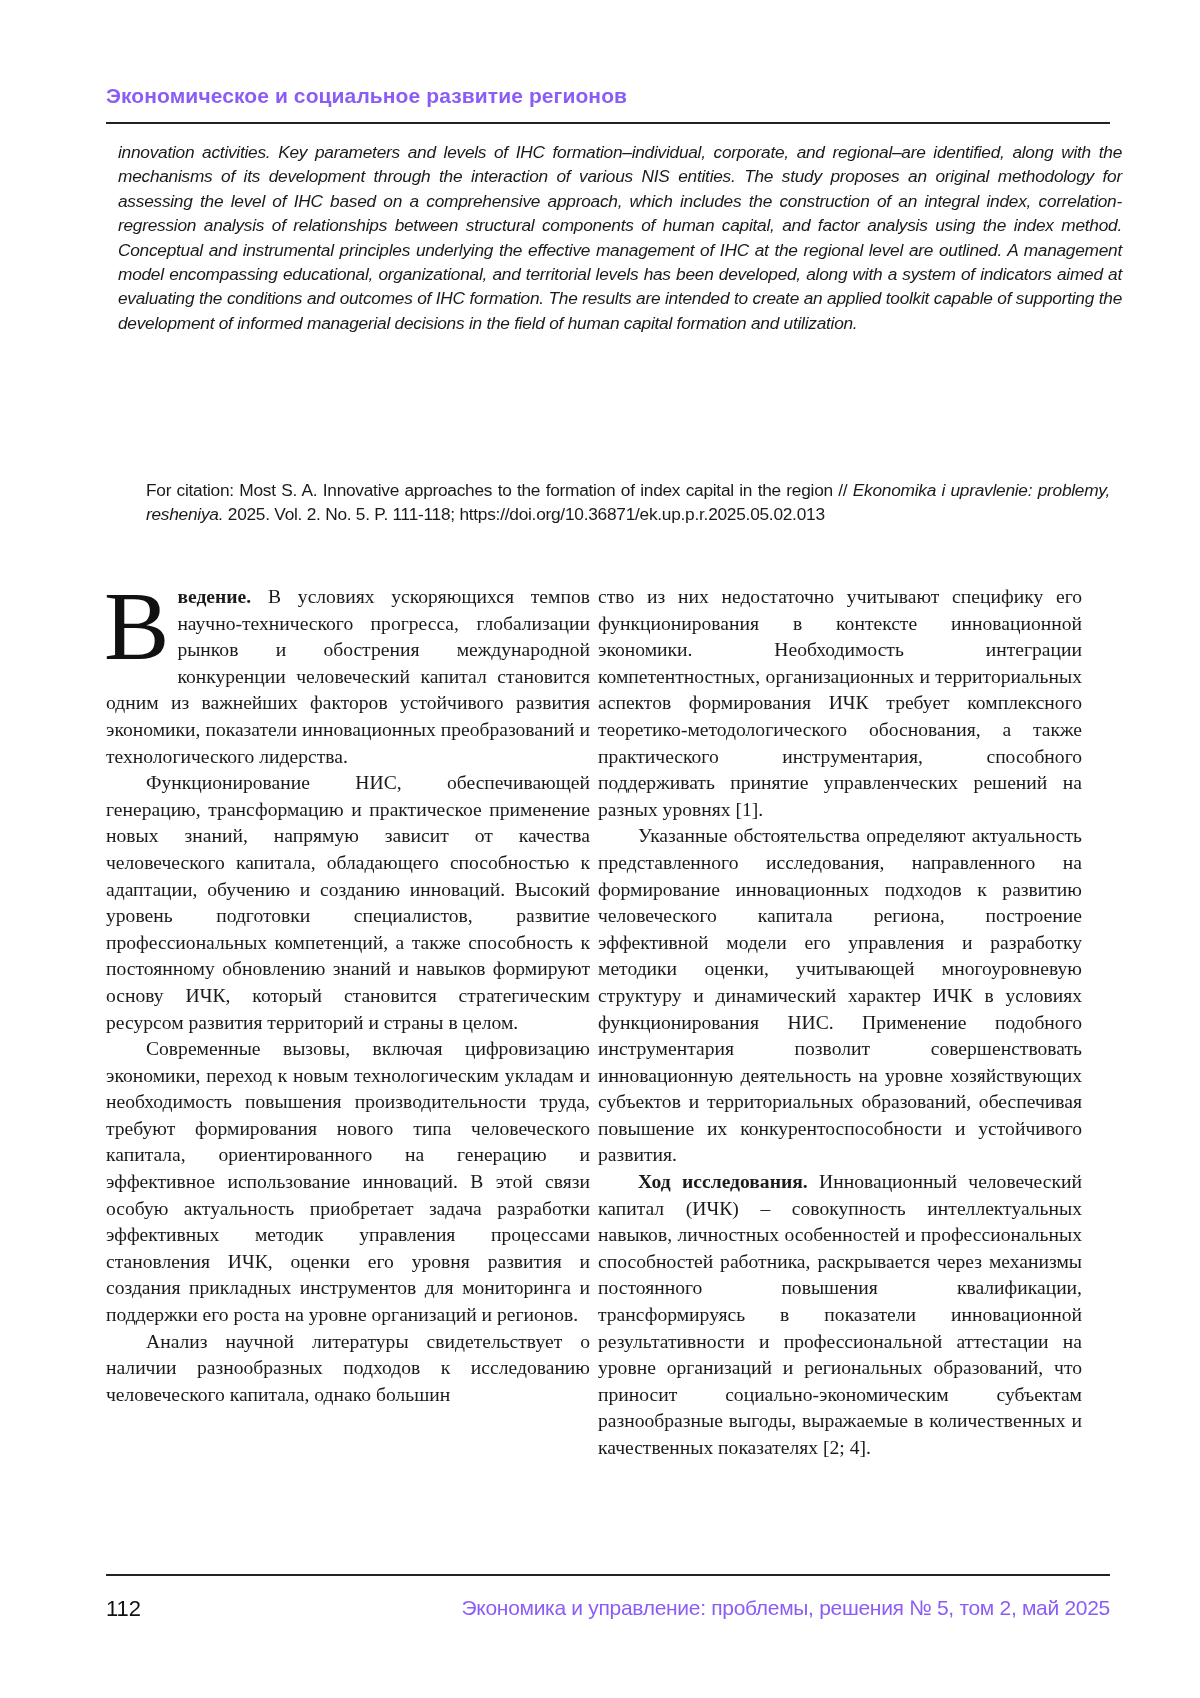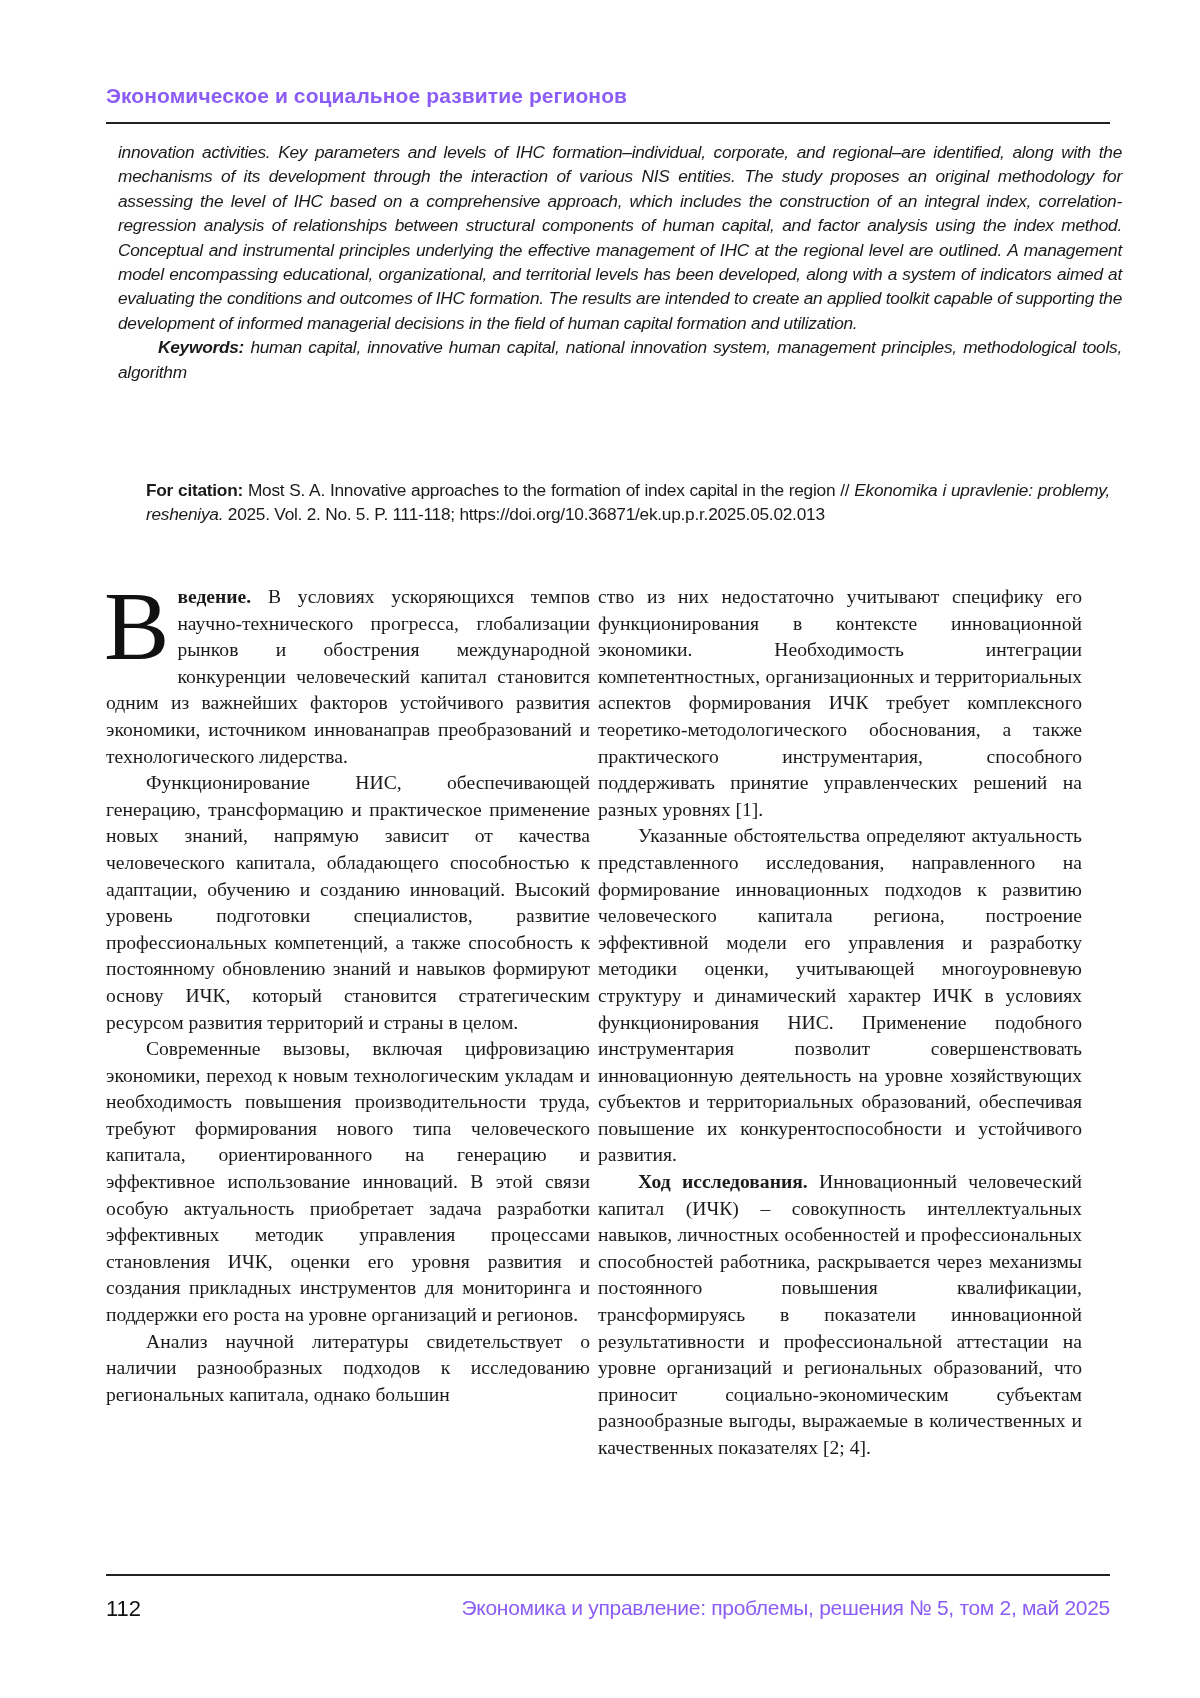--- a/index.html
+++ b/index.html
@@ -17,21 +17,21 @@
     line-height: 24.4px; text-align: justify; letter-spacing: -0.25px; color: #1a1a1a; margin-left: 12px;
   }
   .abstract p { margin: 0; }
   .keywords { text-indent: 40px; }
   .kw-label { font-weight: bold; }
   .citation {
     position: absolute; top: 478px; left: 40px; width: 964px;
     font-family: "Liberation Sans", sans-serif; font-size: 17.3px; line-height: 24.4px;
     text-align: justify; letter-spacing: -0.25px; color: #1a1a1a;
   }
-  .citation .label { font-weight: bold; }
+  .citation .label { font-weight: normal; }
   .citation .journal { font-style: italic; }
   .col {
     position: absolute; top: 584px; width: 484px;
     font-family: "Liberation Serif", serif; font-size: 19.6px; line-height: 26.6px;
     text-align: justify; color: #1a1a1a; hyphens: manual;
   }
   .col-left { left: 0; }
   .col-right { left: 492px; }
   .col p { margin: 0; text-indent: 40px; }
   .col p.no-indent { text-indent: 0; }
@@ -53,32 +53,31 @@
 </head>
 <body>
 
 <div class="page">
 
   <div class="running-head">Экономическое и социальное развитие регионов</div>
   <div class="head-rule"></div>
 
   <div class="abstract">
     <p>innovation activities. Key parameters and levels of IHC formation–individual, corporate, and regional–are identified, along with the mechanisms of its development through the interaction of various NIS entities. The study proposes an original methodology for assessing the level of IHC based on a comprehensive approach, which includes the construction of an integral index, correlation-regression analysis of relationships between structural components of human capital, and factor analysis using the index method. Conceptual and instru­mental principles underlying the effective management of IHC at the regional level are outlined. A manage­ment model encompassing educational, organizational, and territorial levels has been developed, along with a system of indicators aimed at evaluating the conditions and outcomes of IHC formation. The results are intended to create an applied toolkit capable of supporting the development of informed managerial decisions in the field of human capital formation and utilization.</p>
-    <p class="keywords"><span class="kw-label">Keywords:</span><span> human capital, innovative human capital, national innovation system, management princi­ples, methodological tools, algorithm</span></p>
   </div>
 
   <div class="citation">
     <span class="label">For citation:</span><span> Most S. A. Innovative approaches to the formation of index capital in the region // </span><span class="journal">Ekonomika i upravlenie: problemy, resheniya.</span><span> 2025. Vol. 2. No. 5. P. 111-118; https://doi.org/10.36871/ek.up.p.r.2025.05.02.013</span>
   </div>
 
   <div class="col col-left">
-    <p class="no-indent"><span class="dropcap">В</span><span class="lead-bold">ведение.</span><span> В условиях ускоряющихся тем­пов научно-технического прогресса, гло­бализации рынков и обострения между­народной конкуренции человеческий капитал становится одним из важнейших факторов устой­чивого развития экономики, источником иннова­направ преобразований и технологического ли­дерства.</span></p>
+    <p class="no-indent"><span class="dropcap">В</span><span class="lead-bold">ведение.</span><span> В условиях ускоряющихся тем­пов научно-технического прогресса, гло­бализации рынков и обострения между­народной конкуренции человеческий капитал становится одним из важнейших факторов устой­чивого развития экономики, показатели иннова­ционных преобразований и технологического ли­дерства.</span></p>
     <p>Функционирование НИС, обеспечивающей генерацию, трансформацию и практическое при­менение новых знаний, напрямую зависит от качества человеческого капитала, обладающего способностью к адаптации, обучению и созда­нию инноваций. Высокий уровень подготовки специалистов, развитие профессиональных ком­петенций, а также способность к постоянному обновлению знаний и навыков формируют ос­нову ИЧК, который становится стратегическим ресурсом развития территорий и страны в целом.</p>
     <p>Современные вызовы, включая цифрови­зацию экономики, переход к новым технологи­ческим укладам и необходимость повышения производительности труда, требуют формиро­вания нового типа человеческого капитала, ори­ентированного на генерацию и эффективное ис­пользование инноваций. В этой связи особую актуальность приобретает задача разработки эффективных методик управления процессами становления ИЧК, оценки его уровня развития и создания прикладных инструментов для мони­торинга и поддержки его роста на уровне органи­заций и регионов.</p>
-    <p>Анализ научной литературы свидетельствует о наличии разнообразных подходов к исследова­нию региональных капитала, однако большин­</p>
+    <p>Анализ научной литературы свидетельствует о наличии разнообразных подходов к исследова­нию человеческого капитала, однако большин­</p>
   </div>
 
   <div class="col col-right">
     <p class="no-indent">ство из них недостаточно учитывают специфику его функционирования в контексте инноваци­онной экономики. Необходимость интеграции компетентностных, организационных и террито­риальных аспектов формирования ИЧК требует комплексного теоретико-методологического об­основания, а также практического инструмента­рия, способного поддерживать принятие управ­ленческих решений на разных уровнях [1].</p>
     <p>Указанные обстоятельства определяют акту­альность представленного исследования, направ­ленного на формирование инновационных подхо­дов к развитию человеческого капитала региона, построение эффективной модели его управления и разработку методики оценки, учитывающей многоуровневую структуру и динамический характер ИЧК в условиях функционирования НИС. Применение подобного инструментария позволит совершенствовать инновационную дея­тельность на уровне хозяйствующих субъектов и территориальных образований, обеспечивая повышение их конкурентоспособности и устой­чивого развития.</p>
     <p><span class="lead-bold">Ход исследования.</span><span> Инновационный чело­веческий капитал (ИЧК) – совокупность интел­лектуальных навыков, личностных особенностей и профессиональных способностей работника, раскрывается через механизмы постоянного повышения квалификации, трансформируясь в показатели инновационной результативности и профессиональной аттестации на уровне ор­ганизаций и региональных образований, что приносит социально-экономическим субъектам разнообразные выгоды, выражаемые в количе­ственных и качественных показателях [2; 4].</span></p>
   </div>
 
   <div class="foot-rule"></div>
   <div class="page-number">112</div>

